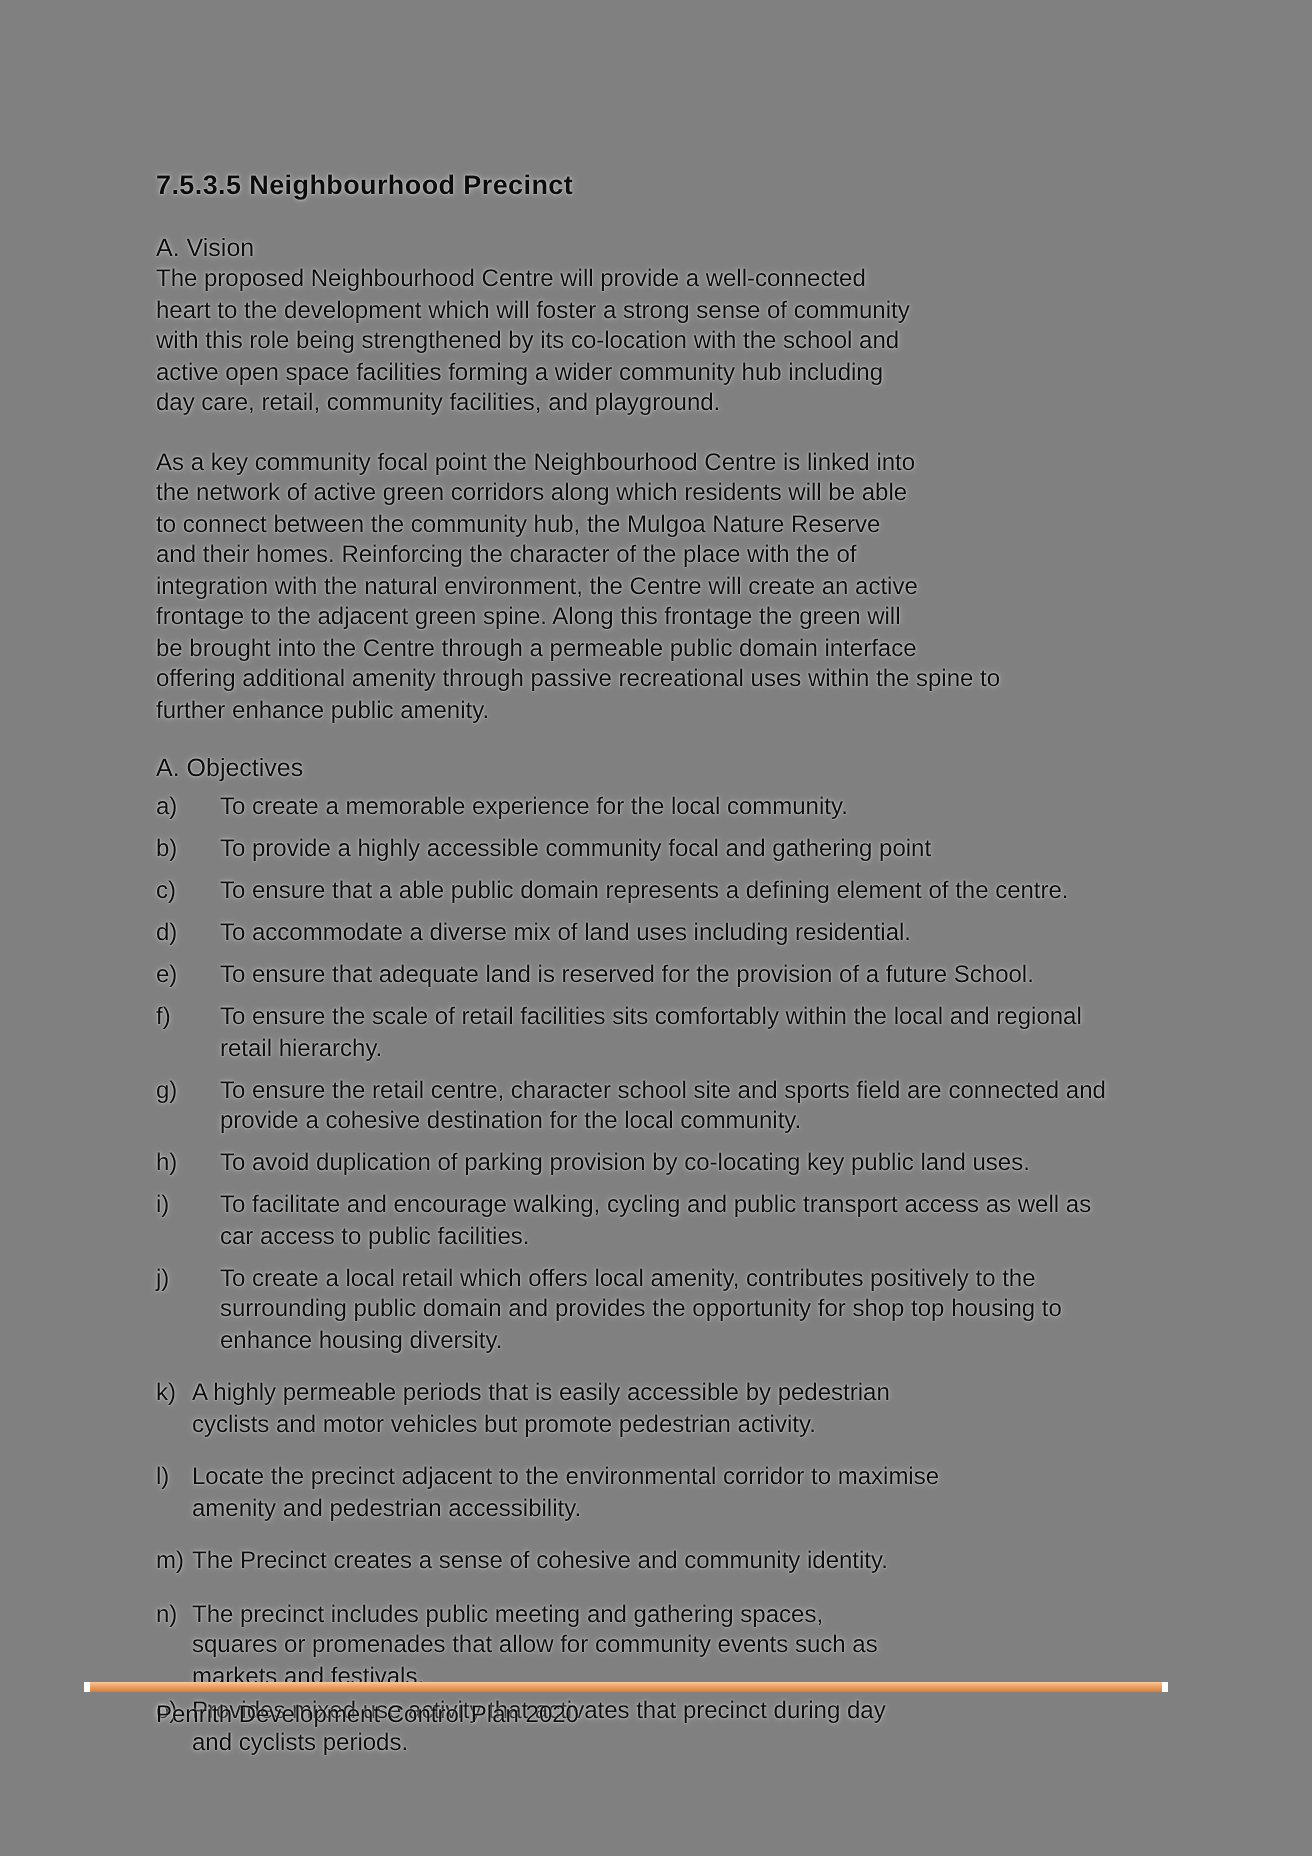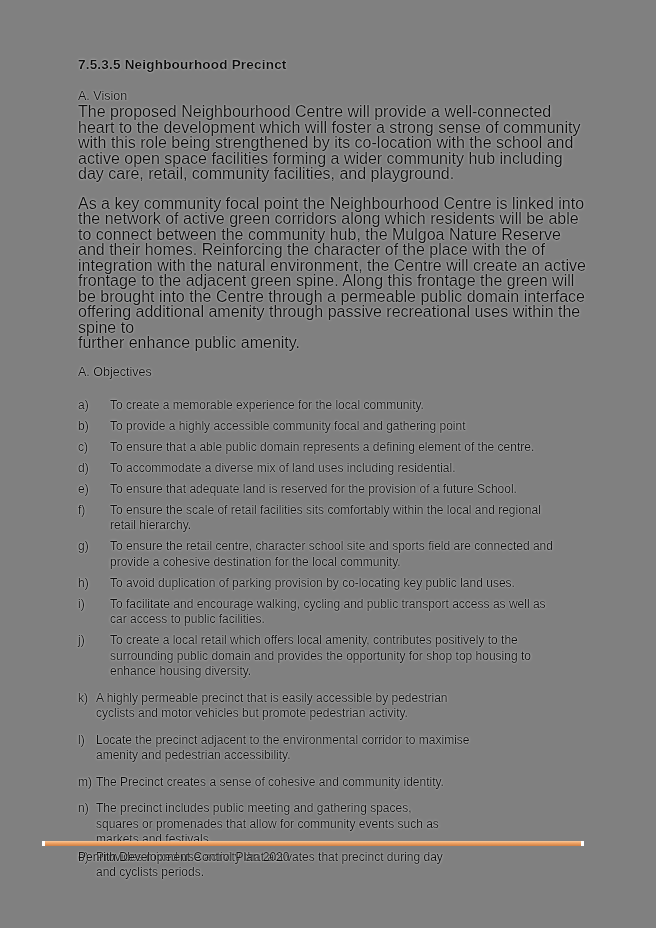--- a/index.html
+++ b/index.html
@@ -16,44 +16,44 @@
     color: #0b0b0b;
   }
   
   .scan {
     text-shadow: 0 0 1px rgba(255,255,255,0.9), 0 0 3px rgba(255,255,255,0.45);
     -webkit-font-smoothing: none;
   }
   .content {
     position: absolute;
     left: 78px;
-    top: 56px;
+    top: 84px;
     width: 540px;
   }
   .doc-title {
     font-size: 13.5px;
     font-weight: bold;
     line-height: 18px;
     margin: 0 0 14px 0;
     letter-spacing: 0.2px;
   }
   .section-heading {
     font-size: 12.5px;
     font-weight: normal;
     line-height: 16px;
     margin: 0;
   }
   .para {
-    font-size: 16px;
+    font-size: 12px;
     line-height: 15.5px;
     margin: 0 0 14px 0;
     white-space: pre-line;
   }
   .objectives-heading {
-    margin-bottom: 18px;
+    margin-bottom: 4px;
   }
   .obj-list {
     margin: 0;
   }
   .obj-item {
     display: flex;
     font-size: 12px;
     line-height: 15.5px;
     margin-bottom: 5.5px;
   }
@@ -171,21 +171,21 @@
 car access to public facilities.</span>
     </div>
     <div class="obj-item gap-lg">
       <span class="letter">j)</span>
       <span class="text">To create a local retail which offers local amenity, contributes positively to the
 surrounding public domain and provides the opportunity for shop top housing to
 enhance housing diversity.</span>
     </div>
     <div class="obj-item narrow gap-lg">
       <span class="letter">k)</span>
-      <span class="text">A highly permeable precinct that is easily accessible by pedestrian
+      <span class="text">A highly permeable periods that is easily accessible by pedestrian
 cyclists and motor vehicles but promote pedestrian activity.</span>
     </div>
     <div class="obj-item narrow gap-lg">
       <span class="letter">l)</span>
       <span class="text">Locate the precinct adjacent to the environmental corridor to maximise
 amenity and pedestrian accessibility.</span>
     </div>
     <div class="obj-item narrow gap-lg">
       <span class="letter">m)</span>
       <span class="text">The Precinct creates a sense of cohesive and community identity.</span>

